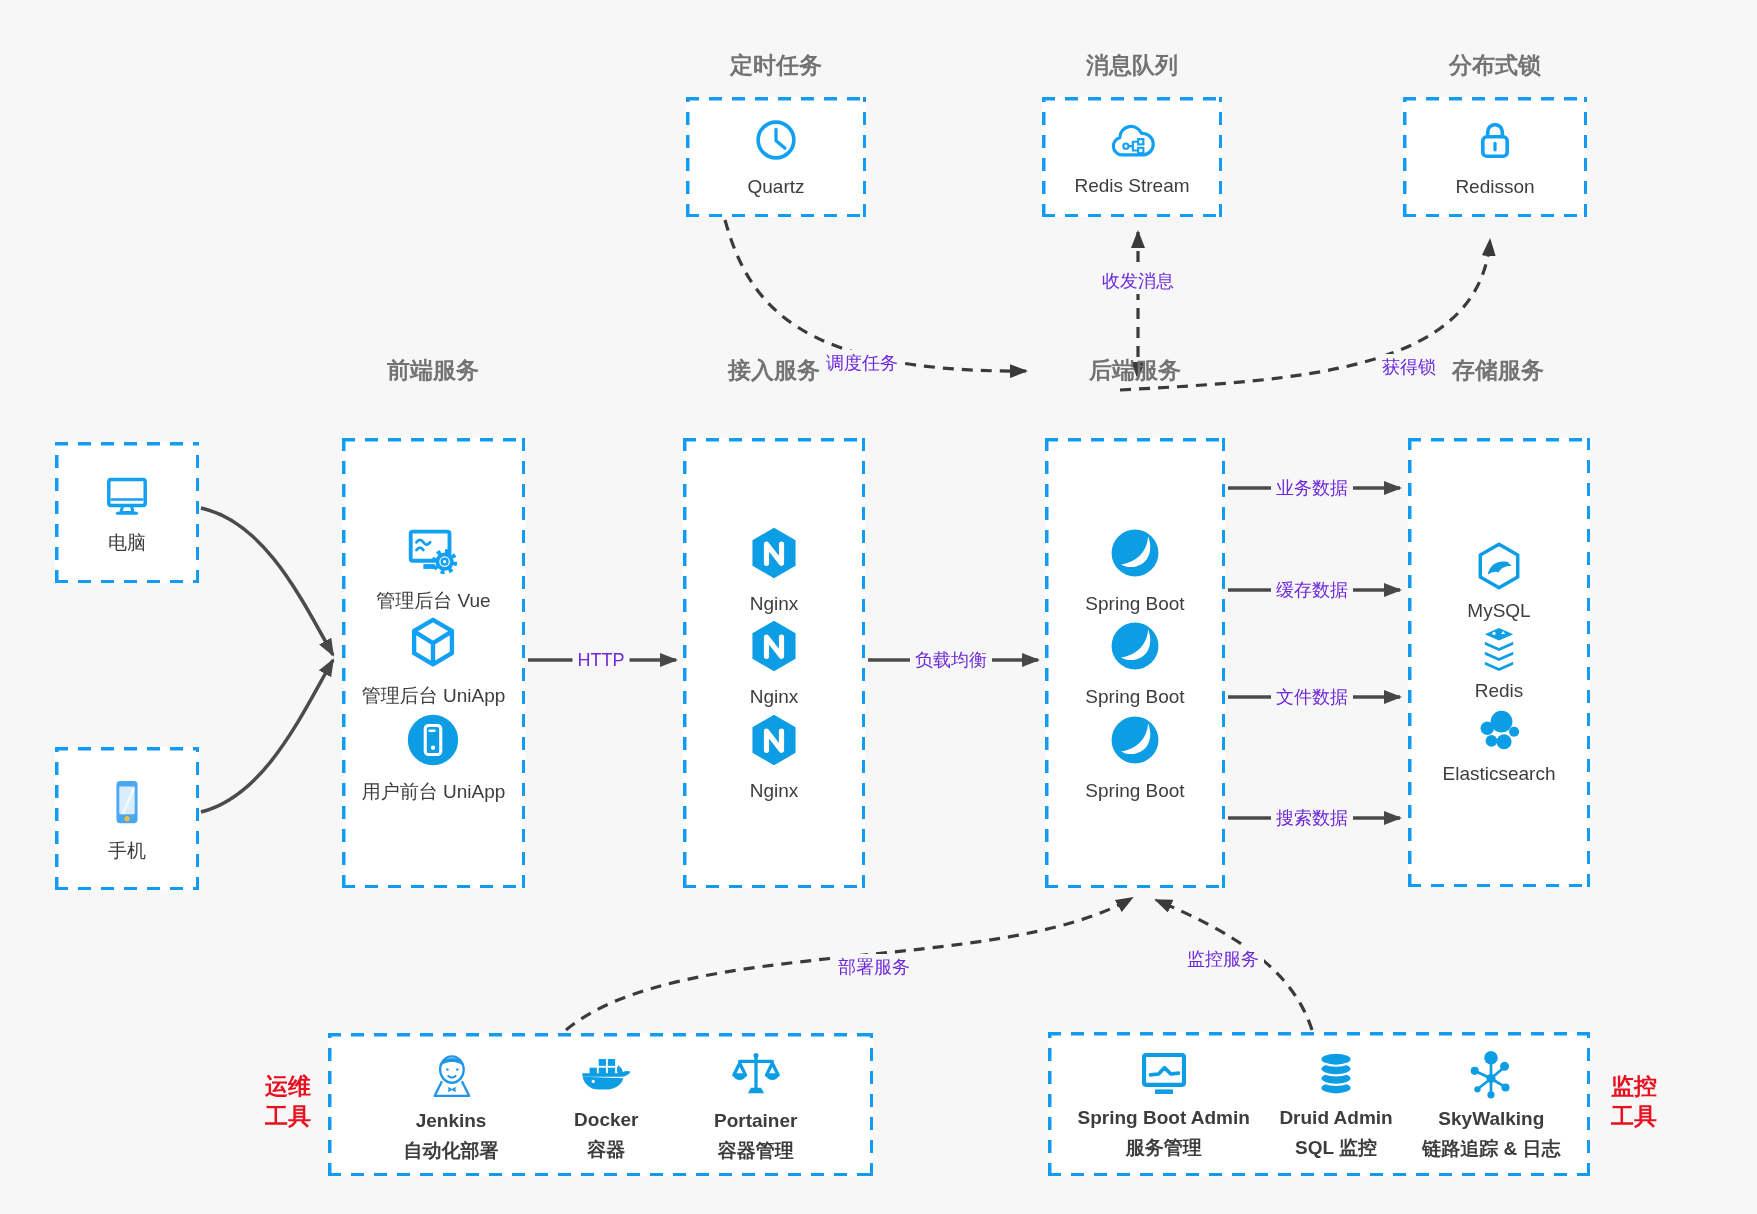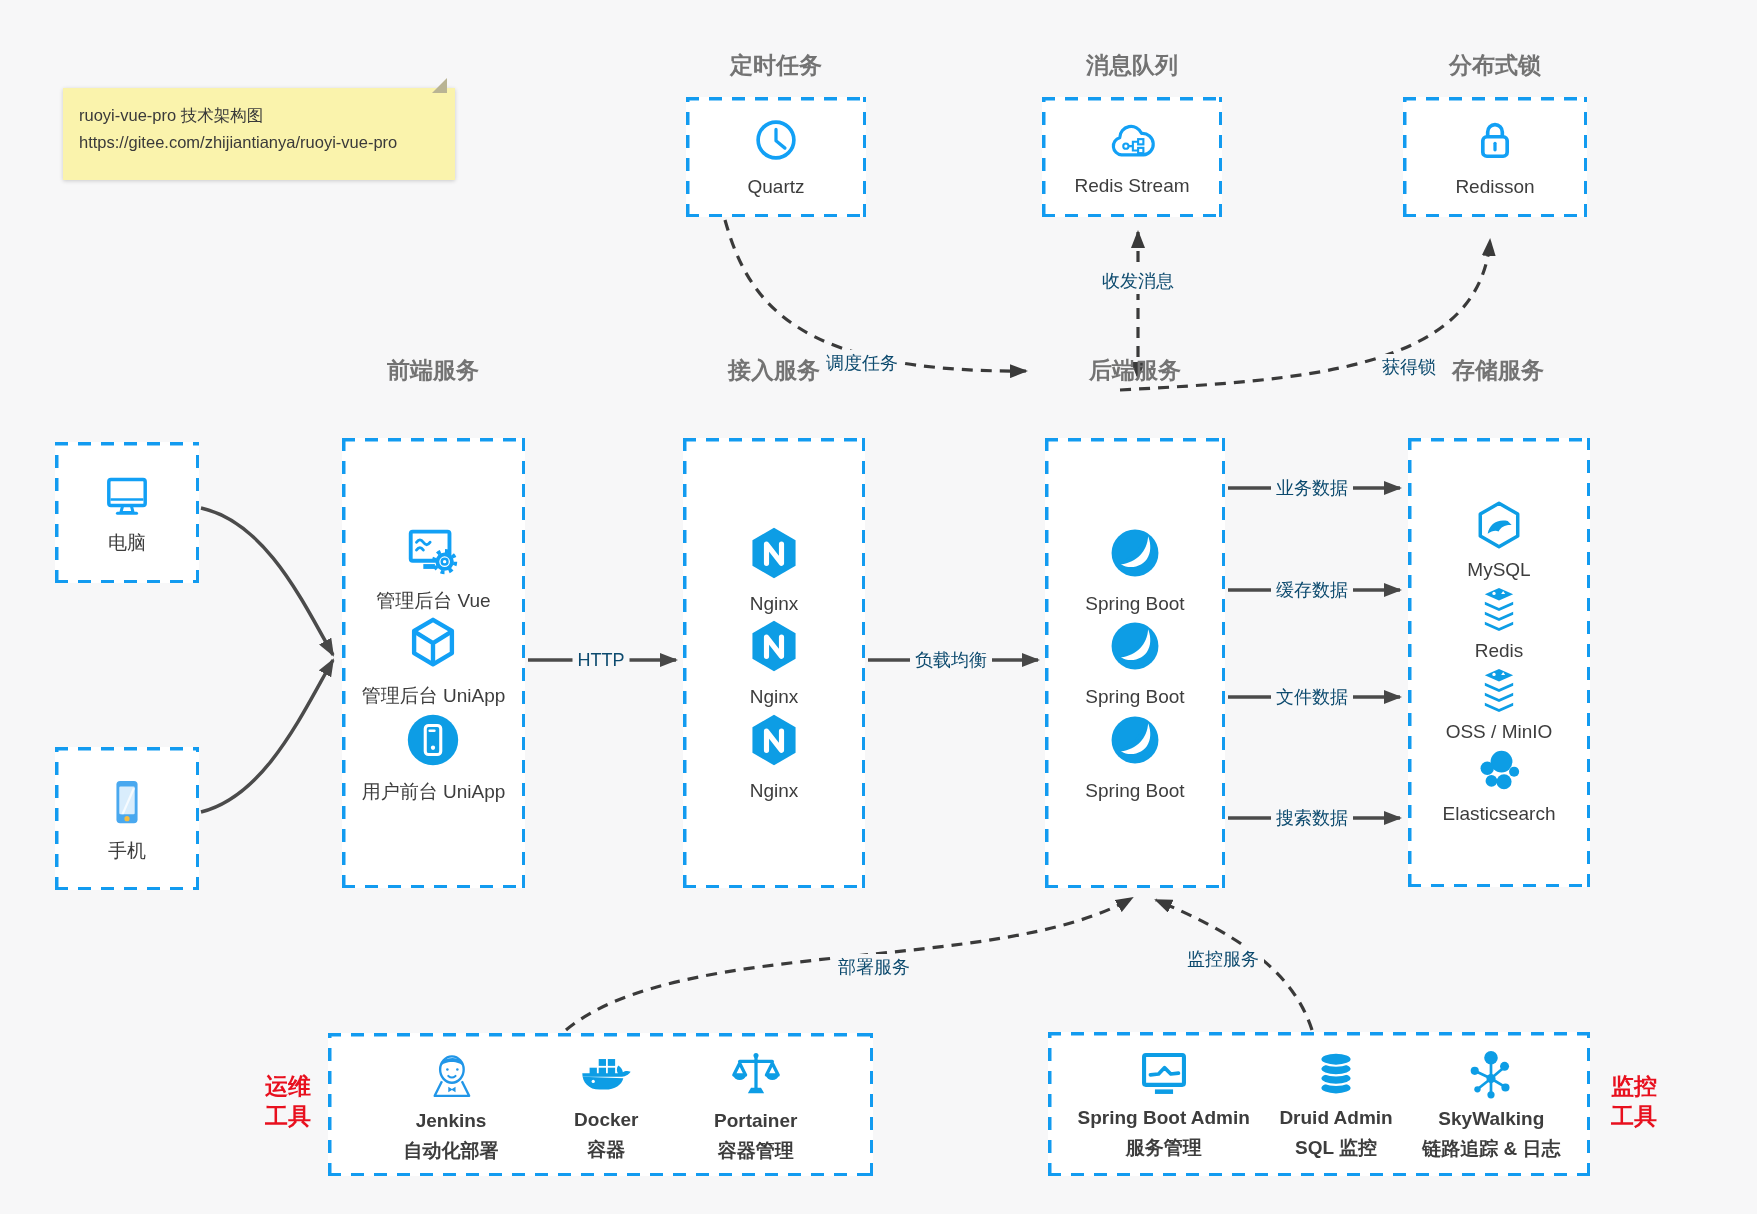--- a/index.html
+++ b/index.html
@@ -25,21 +25,21 @@
 
   .node{display:flex;flex-direction:column;align-items:center;gap:8px;}
   .nlabel{font-size:19px;color:#3d3d3d;white-space:nowrap;line-height:1.35;text-align:center;}
 
   .redtitle{position:absolute;transform:translateX(-50%);color:#737373;font-weight:700;
             font-size:23px;white-space:nowrap;z-index:3;}
   .redside{position:absolute;color:#e8101e;font-weight:700;font-size:23px;line-height:1.3;
            text-align:center;z-index:3;}
 
   .edge-label{position:absolute;transform:translate(-50%,-50%);background:#f7f7f8;
-              color:#0c4a6e;font-size:18px;padding:1px 5px;white-space:nowrap;z-index:4;}
+              color:#6d28d9;font-size:18px;padding:1px 5px;white-space:nowrap;z-index:4;}
 
   .overlay{position:absolute;left:0;top:0;z-index:1;pointer-events:none;}
   .dbox{z-index:2;}
 
   .note{position:absolute;left:63px;top:88px;width:392px;height:92px;box-sizing:border-box;
         background:#faf3ac;padding:14px 16px;box-shadow:0 1px 4px rgba(0,0,0,.18);
         color:#3a3a3a;font-size:16.5px;line-height:1.65;z-index:3;}
   .note::before{content:"";position:absolute;top:-10px;right:8px;width:0;height:0;
         border-left:15px solid transparent;border-bottom:15px solid #b9b494;}
 </style>
@@ -71,24 +71,20 @@
 
     <g fill="none" stroke="#3a3a3a" stroke-width="3.2" stroke-dasharray="11 8">
       <path d="M 725 220 C 748 302, 795 373, 1026 371" marker-end="url(#ahd)"></path>
       <path d="M 1138 232 V 378" marker-start="url(#ahd)" marker-end="url(#ahd)"></path>
       <path d="M 1120 390 C 1300 380, 1480 372, 1490 240" marker-end="url(#ahd)"></path>
       <path d="M 566 1030 C 680 935, 1000 975, 1132 898" marker-end="url(#ahd)"></path>
       <path d="M 1312 1030 C 1292 968, 1232 932, 1156 900" marker-end="url(#ahd)"></path>
     </g>
   </svg>
 
-  <div class="note">
-    <div>ruoyi-vue-pro 技术架构图</div>
-    <div>https://gitee.com/zhijiantianya/ruoyi-vue-pro</div>
-  </div>
 
   <div class="redtitle" style="left:776px;top:50px">定时任务</div>
   <div class="redtitle" style="left:1132px;top:50px">消息队列</div>
   <div class="redtitle" style="left:1495px;top:50px">分布式锁</div>
   <div class="redtitle" style="left:433px;top:355px">前端服务</div>
   <div class="redtitle" style="left:774px;top:355px">接入服务</div>
   <div class="redtitle" style="left:1135px;top:355px">后端服务</div>
   <div class="redtitle" style="left:1498px;top:355px">存储服务</div>
 
   <div class="redside" style="left:256px;top:1072px;width:64px">
@@ -254,33 +250,20 @@
         <g fill="#0d9de5">
           <path d="M32 6 L49 13.5 L32 21 L15 13.5 Z"></path>
           <path d="M15 22.5 L32 30 L49 22.5 L49 26 L32 33.5 L15 26 Z"></path>
           <path d="M15 34.5 L32 42 L49 34.5 L49 38 L32 45.5 L15 38 Z"></path>
           <path d="M15 46.5 L32 54 L49 46.5 L49 50 L32 57.5 L15 50 Z"></path>
         </g>
         <circle cx="26" cy="12.5" r="2" fill="#ffffff"></circle>
         <path d="M37 9.5 l2.4 3.6 h-4.8 Z" fill="#ffffff"></path>
       </svg>
       <div class="nlabel">Redis</div>
-    </div>
-    <div class="node" style="gap:5px">
-      <svg width="54" height="50" viewBox="0 0 64 60">
-        <g fill="#0d9de5">
-          <path d="M32 6 L49 13.5 L32 21 L15 13.5 Z"></path>
-          <path d="M15 22.5 L32 30 L49 22.5 L49 26 L32 33.5 L15 26 Z"></path>
-          <path d="M15 34.5 L32 42 L49 34.5 L49 38 L32 45.5 L15 38 Z"></path>
-          <path d="M15 46.5 L32 54 L49 46.5 L49 50 L32 57.5 L15 50 Z"></path>
-        </g>
-        <circle cx="26" cy="12.5" r="2" fill="#ffffff"></circle>
-        <path d="M37 9.5 l2.4 3.6 h-4.8 Z" fill="#ffffff"></path>
-      </svg>
-      <div class="nlabel">OSS / MinIO</div>
     </div>
     <div class="node" style="gap:5px">
       <svg width="54" height="52" viewBox="0 0 64 62">
         <g fill="#0d9de5">
           <circle cx="35" cy="21" r="13"></circle>
           <circle cx="18" cy="29" r="8"></circle>
           <circle cx="23" cy="44" r="7"></circle>
           <circle cx="38" cy="45" r="9"></circle>
           <circle cx="50" cy="33" r="6"></circle>
         </g>

